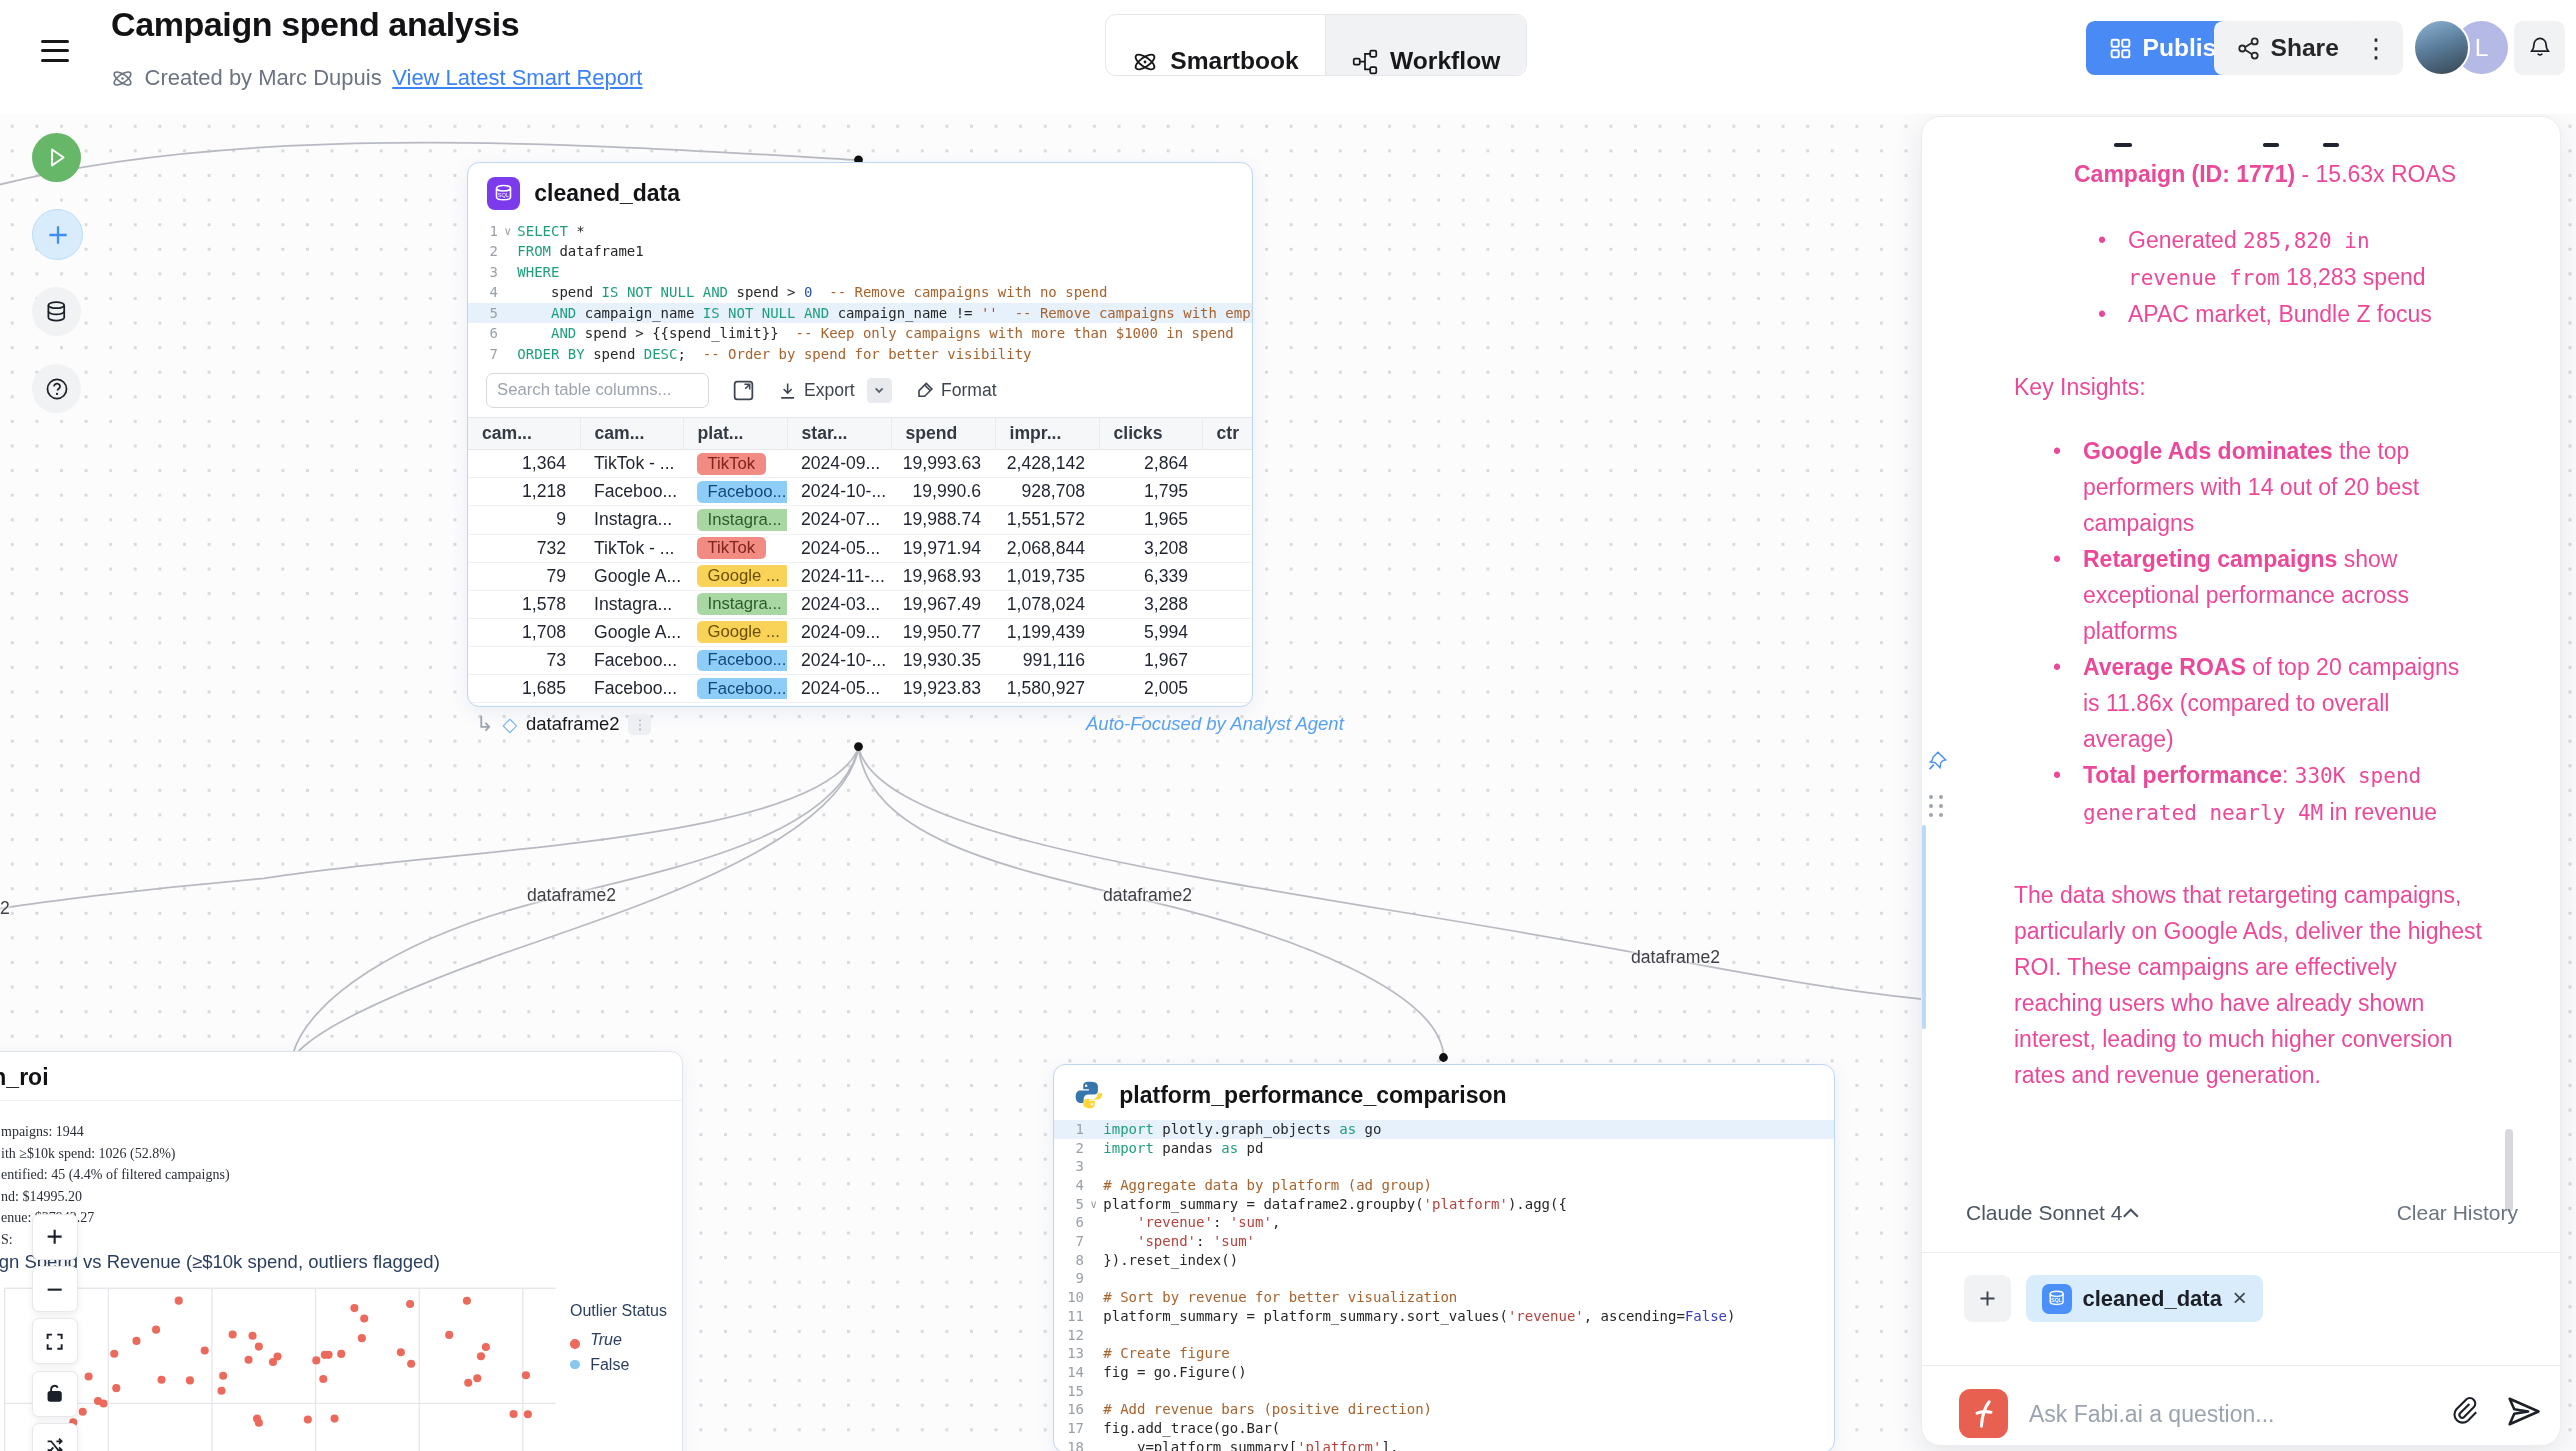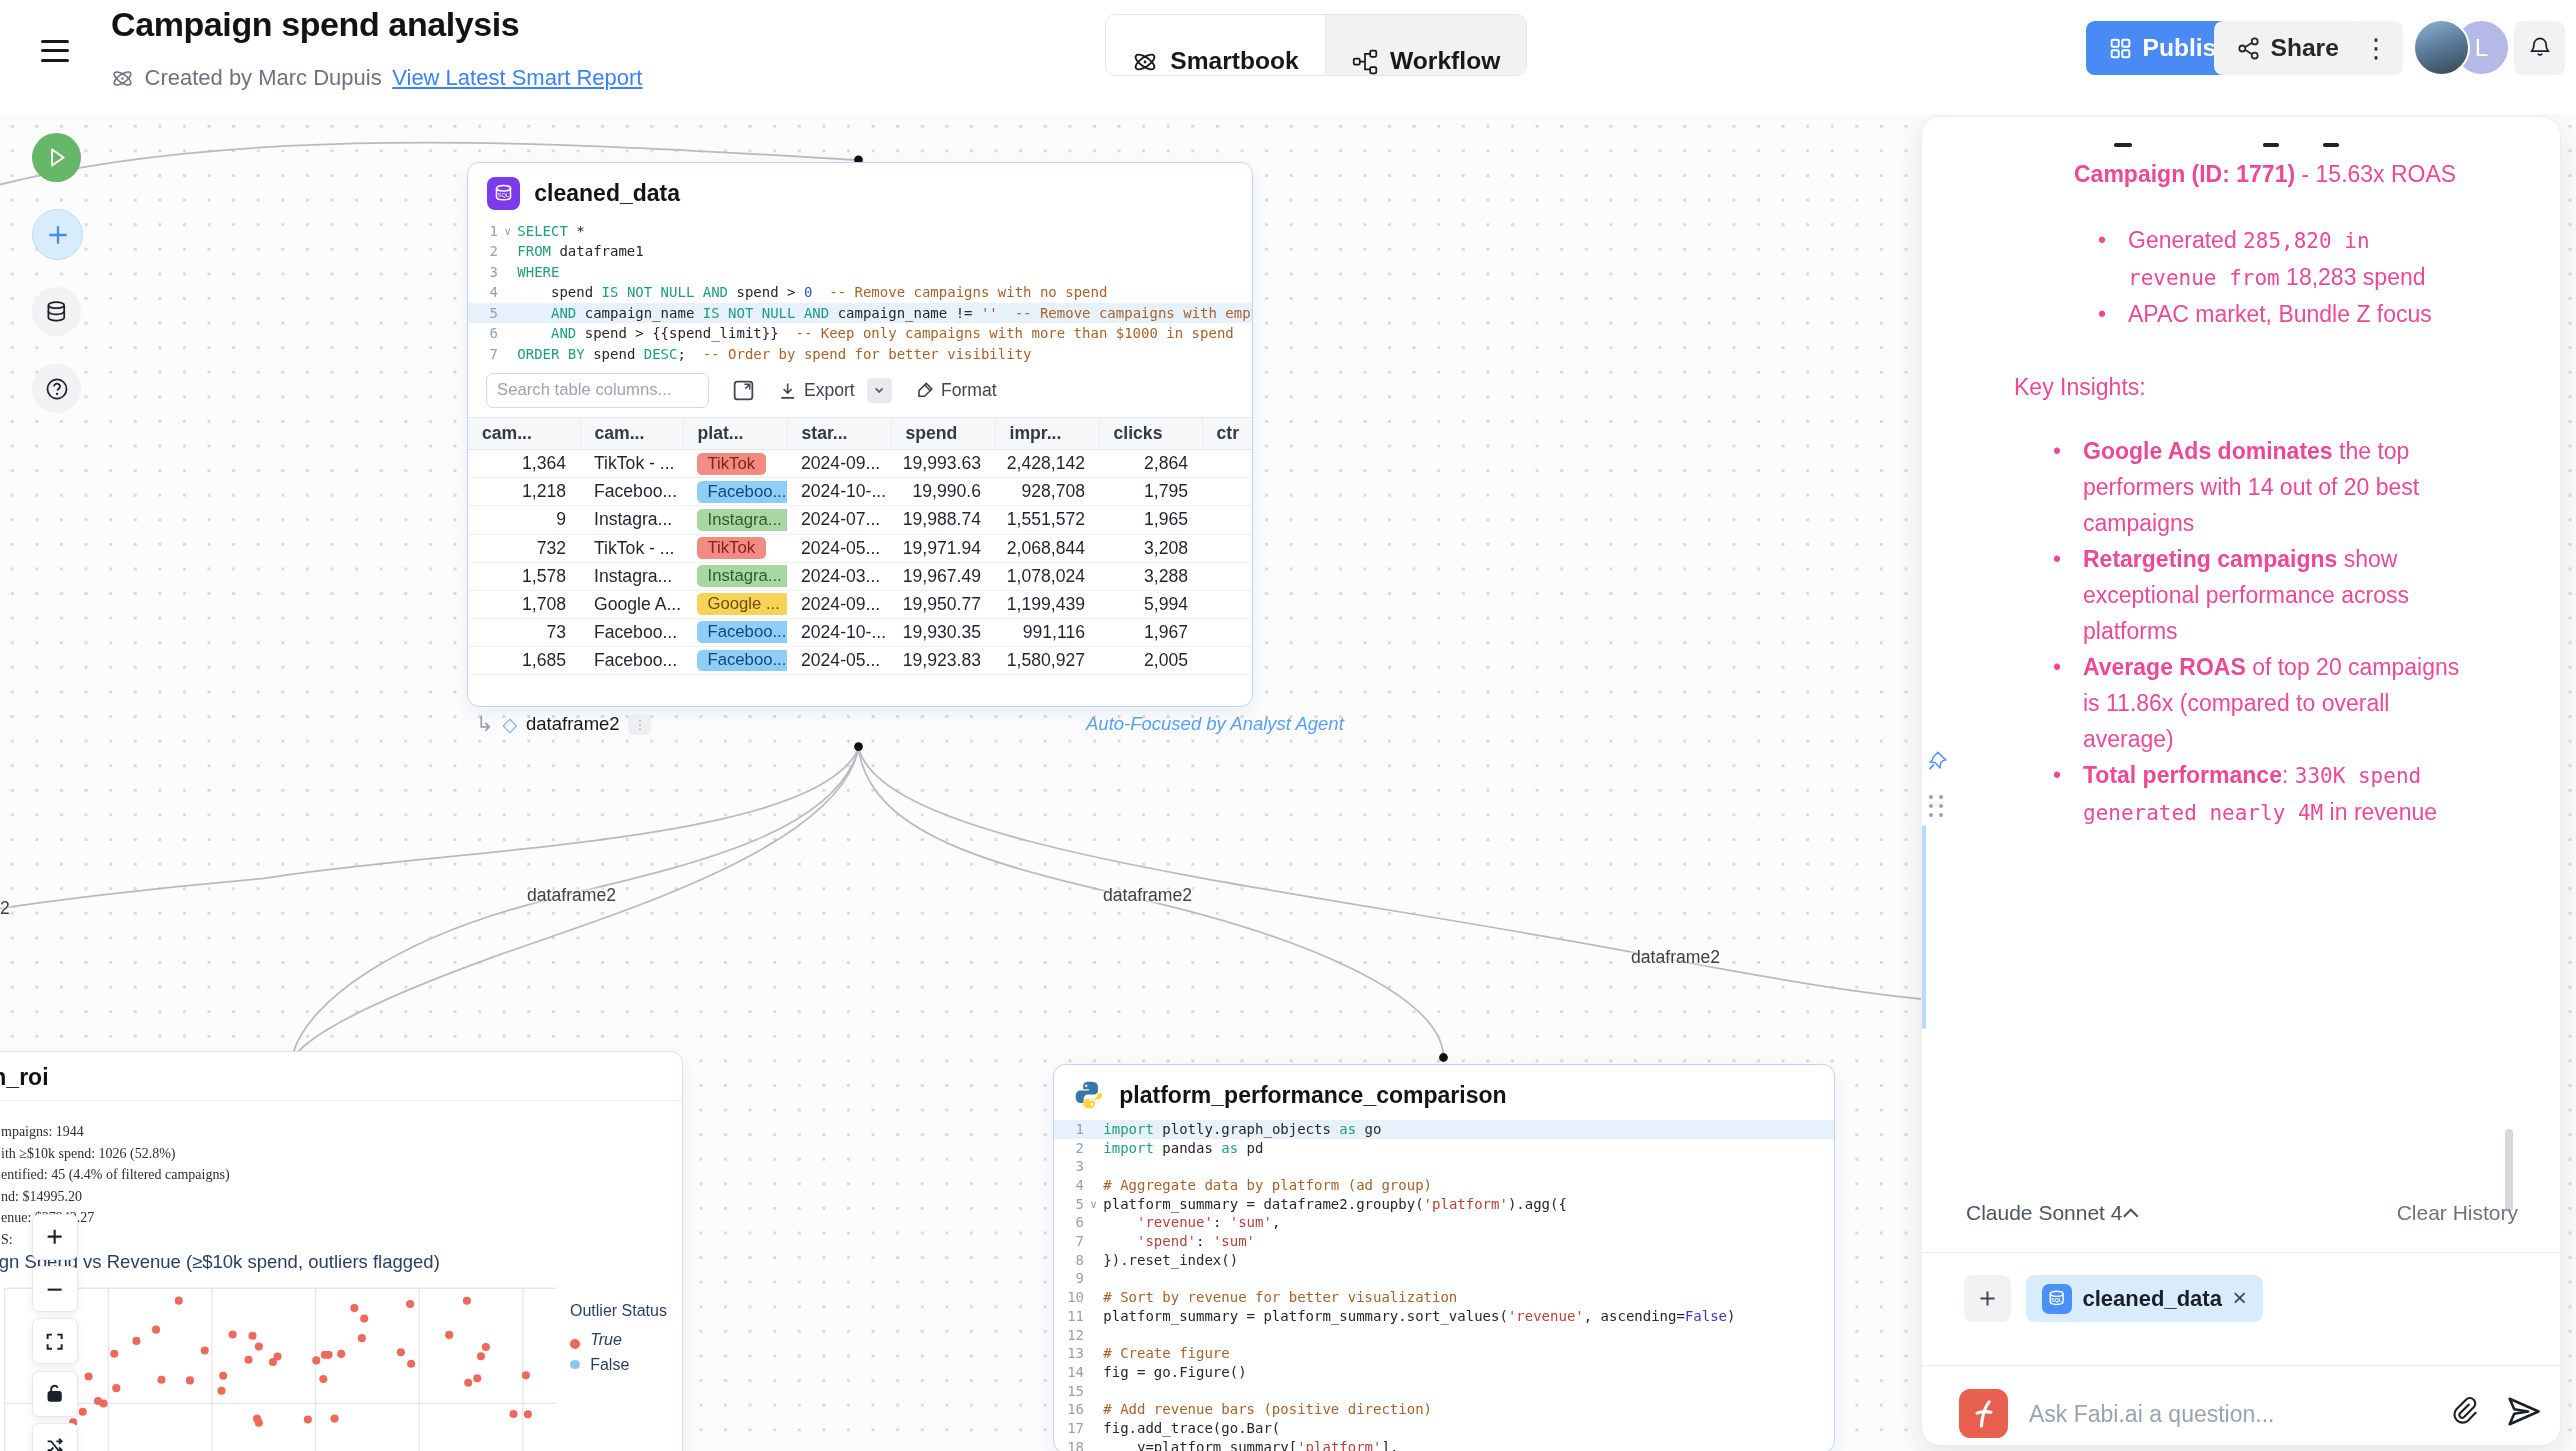--- a/index.html
+++ b/index.html
@@ -209,20 +209,30 @@
               <td class="txt"></td>
             </tr>
             <tr>
               <td class="num">732</td>
               <td class="txt">TikTok - ...</td>
               <td class="txt"><span class="badge bg-tiktok">TikTok</span></td>
               <td class="txt">2024-05...</td>
               <td class="num">19,971.94</td>
               <td class="num">2,068,844</td>
               <td class="num">3,208</td>
+              <td class="txt"></td>
+            </tr>
+            <tr>
+              <td class="num">79</td>
+              <td class="txt">Google A...</td>
+              <td class="txt"><span class="badge bg-google">Google ...</span></td>
+              <td class="txt">2024-11-...</td>
+              <td class="num">19,968.93</td>
+              <td class="num">1,019,735</td>
+              <td class="num">6,339</td>
               <td class="txt"></td>
             </tr>
             <tr>
               <td class="num">1,578</td>
               <td class="txt">Instagra...</td>
               <td class="txt"><span class="badge bg-instagram">Instagra...</span></td>
               <td class="txt">2024-03...</td>
               <td class="num">19,967.49</td>
               <td class="num">1,078,024</td>
               <td class="num">3,288</td>
@@ -976,20 +986,21 @@
           </div>
           <div class="bullet">
             <span class="dot">•</span>
             <span><span class="b">Average ROAS</span><span> of top 20 campaigns is 11.86x (compared to overall average)</span></span>
           </div>
           <div class="bullet">
             <span class="dot">•</span>
             <span><span class="b">Total performance</span><span>: </span><span class="mono">330K spend generated nearly 4M</span><span> in revenue</span></span>
           </div>
         </div>
+      <div style="margin-top:46px;width:474px;">The data shows that retargeting campaigns, particularly on Google Ads, deliver the highest ROI. These campaigns are effectively reaching users who have already shown interest, leading to much higher conversion rates and revenue generation.</div>
     </div>
 
     <div class="abs" style="left:3.5px;top:631px;">
       <svg width="24.6" height="24.6" viewBox="0 0 28 28" fill="none" stroke="#4a90f8" stroke-width="2">
           <path d="M14 3l11 11-4 1-3 3-1 7-7-7-7-1 3-3 1-4z" transform="scale(.8) translate(3,3)"></path>
           <path d="M9 19l-5 5"></path>
         </svg>
     </div>
     <div class="abs" style="left:7px;top:678px;width:16px;display:grid;grid-template-columns:5.3px 5.3px;gap:4.4px;">
       <i style="width:4.4px;height:4.4px;border-radius:50%;background:#9ca3af;"></i>

